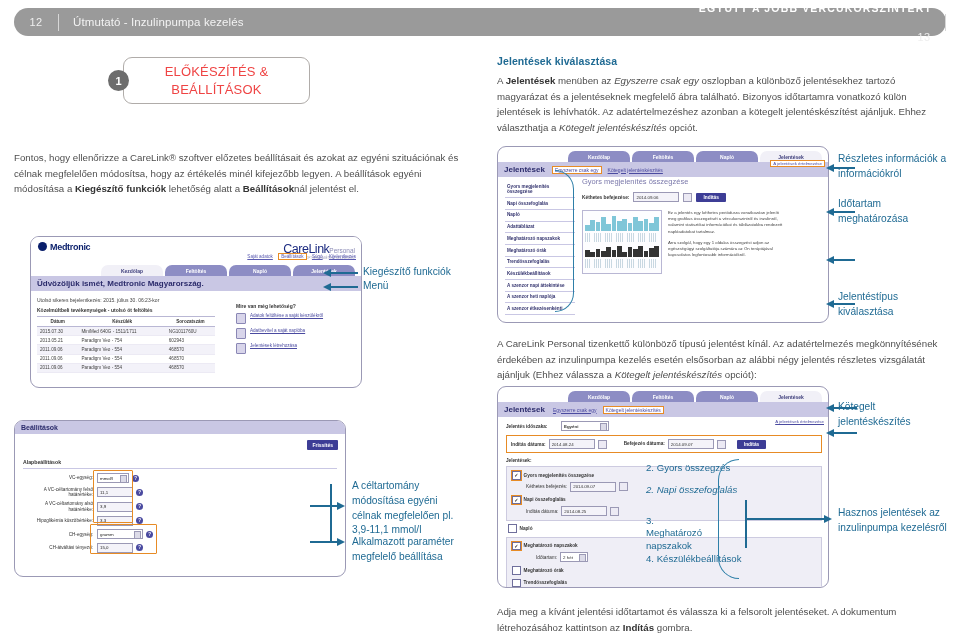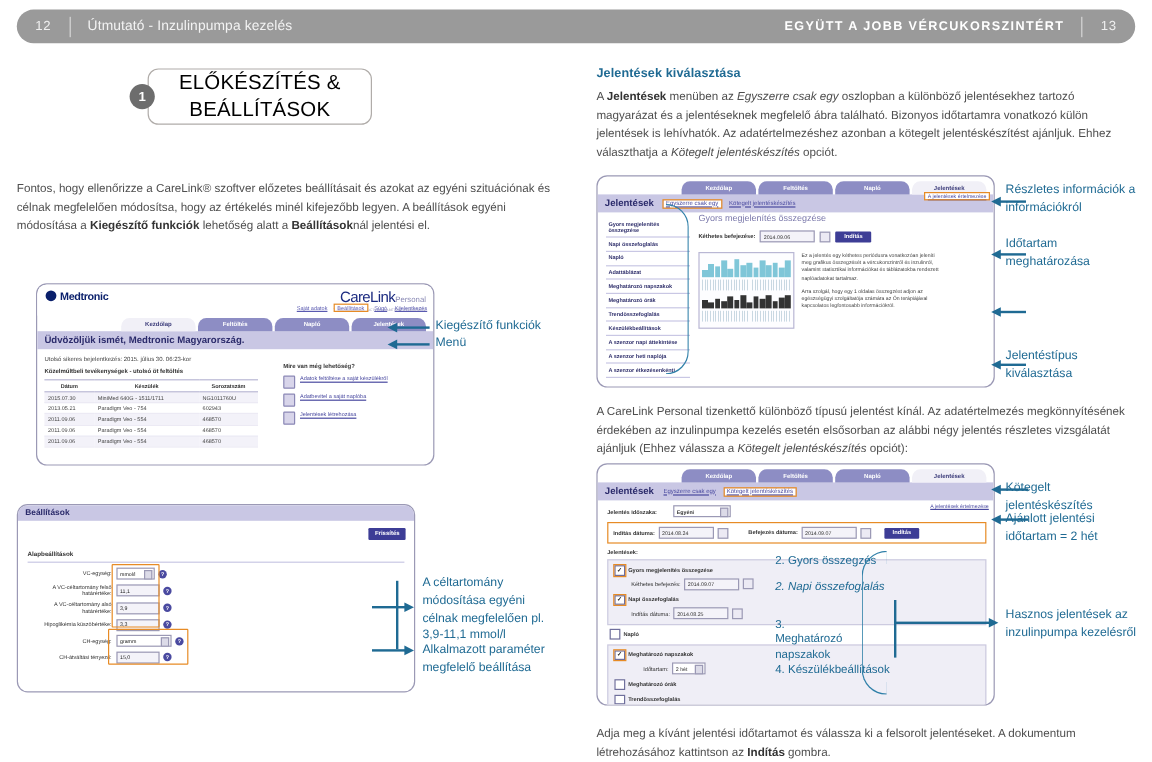--- a/index.html
+++ b/index.html
@@ -14,31 +14,31 @@
 
   
   .hdr{
     position:absolute;left:14px;top:8px;width:932px;height:28px;
     background:#9a9a9a;border-radius:14px;
     display:flex;align-items:center;
   }
   .hdr-num{width:44px;text-align:center;color:#efefef;font-size:11px;letter-spacing:.5px;}
   .hdr-sep{width:1px;height:17px;background:#d7d7d7;}
   .hdr-title{padding-left:14px;color:#f3f3f3;font-size:11.5px;letter-spacing:.1px;}
-  .hdr-right{margin-left:auto;display:flex;align-items:center;}
+  .hdr-right{margin-left:auto;display:flex;align-items:flex-end;flex-direction:column;}
   .hdr-caps{color:#ffffff;font-size:10.5px;font-weight:bold;letter-spacing:1.15px;padding-right:14px;}
   .hdr-num2{width:44px;text-align:center;color:#efefef;font-size:11px;letter-spacing:.5px;}
 
   
   .stepbox{
     position:absolute;left:123px;top:57px;width:185px;height:45px;
     border:1px solid #b0aca9;border-radius:9px;background:#fff;
     display:flex;align-items:center;justify-content:center;text-align:center;
   }
-  .stepbox .lbl{color:#000000;font-size:17px;line-height:1.35;letter-spacing:.2px;}
+  .stepbox .lbl{color:#ef4444;font-size:13px;line-height:1.35;letter-spacing:.2px;}
   .stepnum{
     position:absolute;left:108px;top:70px;width:21px;height:21px;border-radius:50%;
     background:#6d6d6d;color:#fff;font-size:11px;font-weight:bold;
     display:flex;align-items:center;justify-content:center;
   }
 
   
   .t-head{color:#1f6a93;font-size:10.5px;font-weight:bold;letter-spacing:.1px;}
   .body-txt{color:#4e4e4e;font-size:9.7px;line-height:1.62;letter-spacing:.01px;}
   .body-txt b{color:#333;}
@@ -180,21 +180,21 @@
       <span>BEÁLLÍTÁSOK</span>
     </div>
   </div>
   <div class="stepnum">1</div>
 
   <div class="intro">
     <div class="t-head">Jelentések kiválasztása</div>
     <div class="body-txt"><span>A </span><b>Jelentések</b><span> menüben az </span><i>Egyszerre csak egy</i><span> oszlopban a különböző jelentésekhez tartozó magyarázat és a jelentéseknek megfelelő ábra található. Bizonyos időtartamra vonatkozó külön jelentések is lehívhatók. Az adatértelmezéshez azonban a kötegelt jelentéskészítést ajánljuk. Ehhez választhatja a </span><i>Kötegelt jelentéskészítés</i><span> opciót.</span></div>
   </div>
 
-  <div class="leftnote body-txt"><span>Fontos, hogy ellenőrizze a CareLink® szoftver előzetes beállításait és azokat az egyéni szituációnak és célnak megfelelően módosítsa, hogy az értékelés minél kifejezőbb legyen. A beállítások egyéni módosítása a </span><b>Kiegészítő funkciók</b><span> lehetőség alatt a </span><b>Beállítások</b><span>nál jelentési el.</span></div>
+  <div class="leftnote body-txt"><span>Fontos, hogy ellenőrizze a CareLink® szoftver előzetes beállításait és azokat az egyéni szituációnak és célnak megfelelően módosítsa, hogy az értékelés minél kifejezőbb legyen. A beállítások egyéni módosítása a </span><b>Kiegészítő funkciók</b><span> lehetőség alatt a </span><b>Beállítások</b><span>nál jelentést el.</span></div>
 
   <div class="shot" style="left:30px;top:236px;width:330px;height:150px;">
     <div class="shot-inner">
       <div class="mdt-bar">
         <div class="mdt-logo"><span class="dot"></span><span>Medtronic</span></div>
         <div class="cl-logo">
           <span class="cl1">CareLink</span><span class="cl2">Personal</span>
           <div class="cl3">TERÁPIAKEZELŐ SZOFTVER DIABÉTESZ KEZELÉSHEZ</div>
         </div>
         <div class="toplinks">
@@ -525,20 +525,19 @@
       <div class="numlbl" style="left:148px;top:97px;font-style:italic;">2. Napi összefoglalás</div>
       <div class="numlbl" style="left:148px;top:128px;width:66px;">3. Meghatározó napszakok</div>
       <div class="numlbl" style="left:148px;top:166px;">4. Készülékbeállítások</div>
       <div class="brace" style="left:220px;top:72px;width:20px;height:118px;transform:scaleX(-1);border-color:#2e7fa8;"></div>
     </div>
   </div>
 
   <div class="arrow left" style="left:833px;top:407px;width:24px;"></div>
   <div class="arrow left" style="left:833px;top:432px;width:24px;"></div>
   <div class="call" style="left:838px;top:400px;width:112px;">Kötegelt jelentéskészítés</div>
-  <div class="call" style="left:838px;top:426px;width:112px;">Ajánlott jelentési időtartam = 2 hét</div>
   <div class="vline" style="left:745px;top:500px;height:48px;"></div>
   <div class="arrow right" style="left:745px;top:518px;width:80px;"></div>
   <div class="call" style="left:838px;top:506px;width:112px;">Hasznos jelentések az inzulinpumpa kezelésről</div>
 
   <div class="botpara body-txt"><span>Adja meg a kívánt jelentési időtartamot és válassza ki a felsorolt jelentéseket. A dokumentum létrehozásához kattintson az </span><b>Indítás</b><span> gombra.</span></div>
 
 </div>
 
 </body></html>

